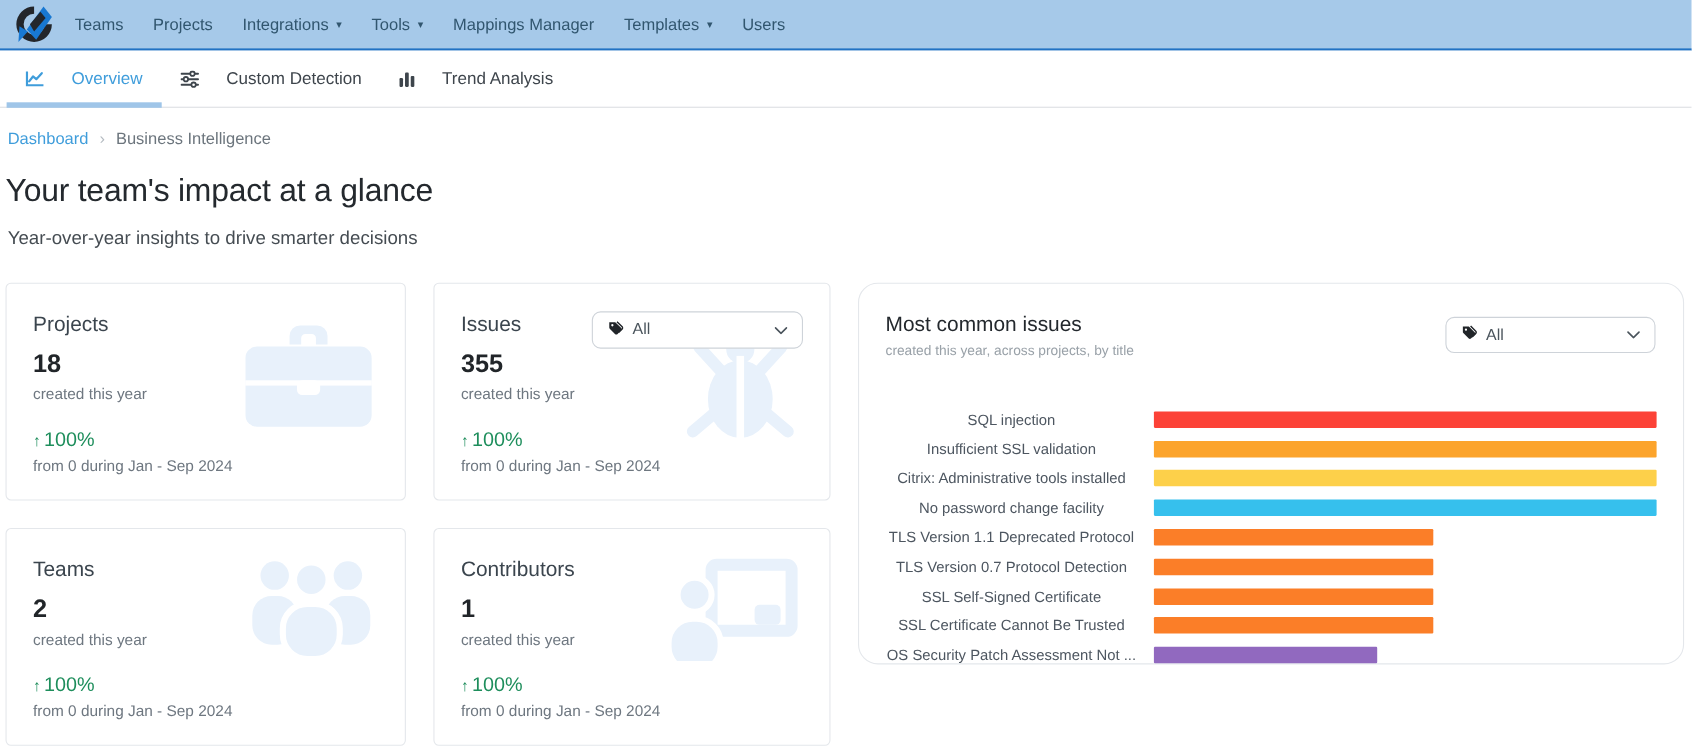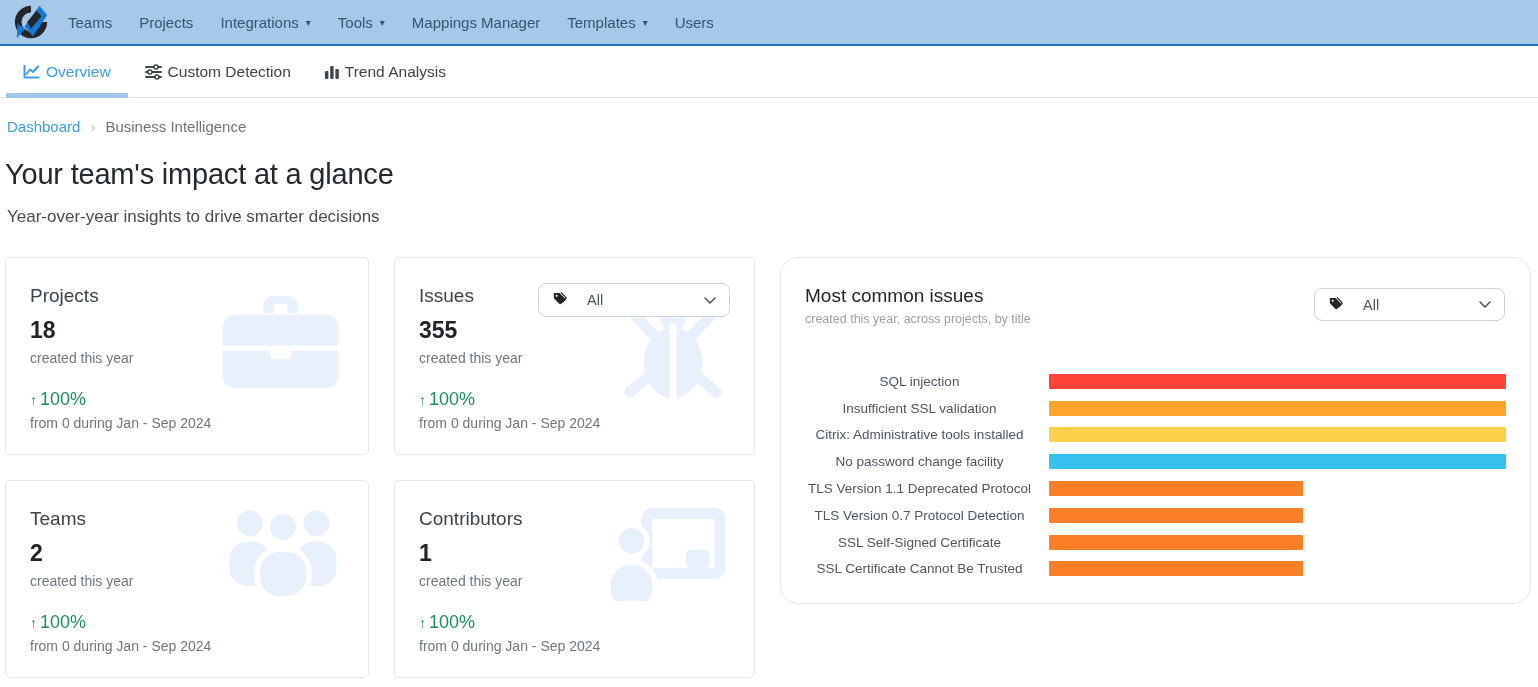--- a/index.html
+++ b/index.html
@@ -19,21 +19,21 @@
     font-size: 15px; color: #31566f; white-space: nowrap;
   }
   .nav-item .caret { font-size: 10px; margin-left: 7px; color: #31566f; }
 
   
   .tabbar {
     height: 52px; background: #fff; border-bottom: 1px solid #dcdfe3;
     display: flex; align-items: stretch; padding-left: 6px;
   }
   .tab {
-    position: relative; display: flex; align-items: center; gap: 6px;
+    position: relative; display: flex; align-items: center; gap: 25px;
     padding: 0 17px; font-size: 15.5px; color: #3e454c; cursor: pointer; white-space: nowrap;
   }
   .tab.active { color: #3f9ddb; }
   .tab.active::after {
     content: ""; position: absolute; left: 0; right: 0; bottom: -1px; height: 5px;
     background: #9fc5e8;
   }
   .tab svg { display: block; }
 
   
@@ -61,21 +61,21 @@
   .card-value { margin-top: 10px; font-size: 23px; font-weight: 700; color: #212529; }
   .card-caption { margin-top: 6px; font-size: 14px; color: #6e7780; }
   .card-delta { margin-top: 23px; font-size: 18px; color: #1e8e5c; display: flex; align-items: center; }
   .card-delta .arrow { font-size: 14px; margin-right: 3px; }
   .card-note { margin-top: 5px; font-size: 14px; color: #6e7780; }
   .card-watermark { position: absolute; z-index: 0; }
   .card-watermark svg { display: block; }
 
   
   .filter-select {
-    position: absolute; display: flex; align-items: center; gap: 20px;
+    position: absolute; display: flex; align-items: center; gap: 8px;
     background: #fff; border: 1px solid #ced3d9; border-radius: 8px;
     height: 34px; padding: 0 13px; font-size: 14.5px; color: #4a545c;
     font-family: inherit; cursor: pointer; z-index: 2;
   }
   .filter-select .chev { margin-left: auto; display: flex; }
   .card .filter-select { top: 25px; right: 24px; width: 192px; }
 
   
   .panel {
     flex: 1; margin-left: 25px; height: 347px; background: #fff;
@@ -353,17 +353,23 @@
             <div class="chart-track">
               <div class="chart-bar" style="width: 55.5%; background: rgb(251, 126, 40);"></div>
             </div>
           </div>
           <div class="chart-row">
             <div class="chart-label">SSL Certificate Cannot Be Trusted</div>
             <div class="chart-track">
               <div class="chart-bar" style="width: 55.5%; background: rgb(251, 126, 40);"></div>
             </div>
           </div>
+          <div class="chart-row">
+            <div class="chart-label">OS Security Patch Assessment Not ...</div>
+            <div class="chart-track">
+              <div class="chart-bar" style="width: 44.5%; background: rgb(145, 105, 191);"></div>
+            </div>
+          </div>
         </div>
     </div>
 
   </div>
 </div>
 
 </body></html>

